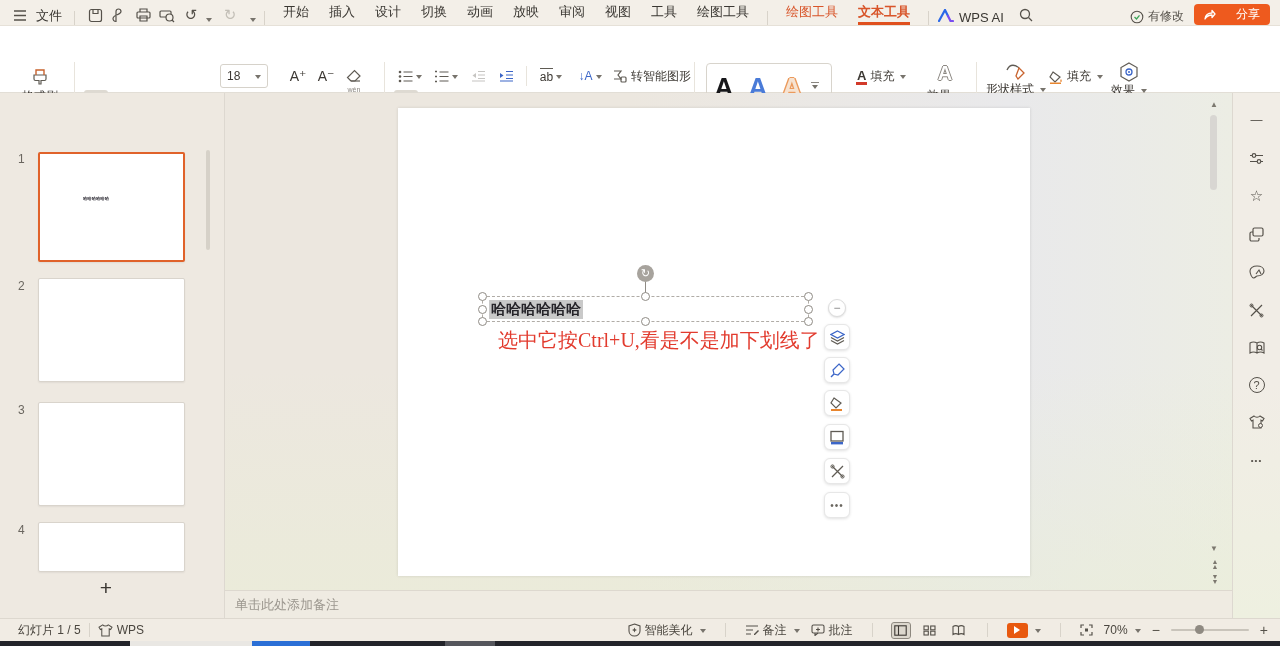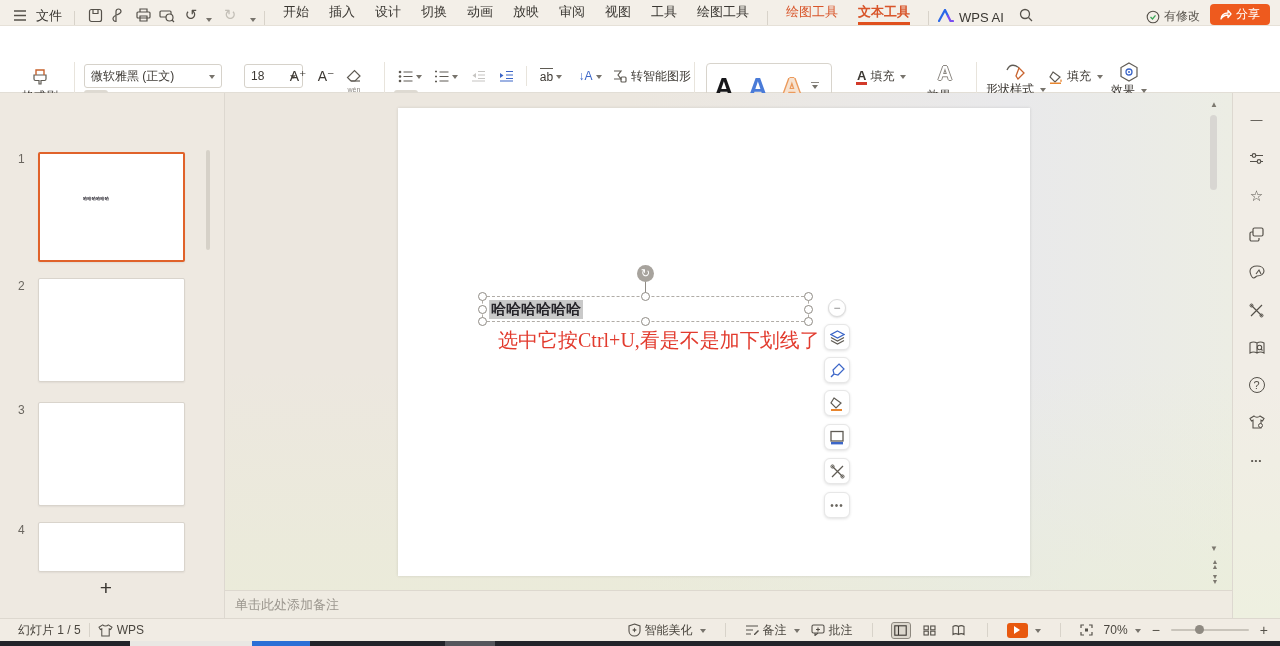--- a/index.html
+++ b/index.html
@@ -10,21 +10,21 @@
   
   .titlebar{left:0;top:0;width:1280px;height:26px;background:#f3efe8;border-bottom:1px solid #e6e1d8;display:flex;align-items:flex-end;font-size:13px;color:#3a3732;}
   .vsep{width:1px;height:14px;background:#d8d3ca;margin:0 8px;}
   .tb-item{padding:0 4px;cursor:default;white-space:nowrap;}
   .qicon{width:24px;height:20px;display:flex;align-items:center;justify-content:center;color:#55514a;}
   .menu-tab{padding:3px 10px;height:26px;display:flex;align-items:center;position:relative;}
   .menu-tab.ctx{color:#d8552a;}
   .menu-tab.active{color:#d8552a;font-weight:bold;}
   .menu-tab.active::after{content:"";position:absolute;left:10px;right:10px;bottom:0;height:3px;background:#e0501e;}
   .chev{width:0;height:0;border:3px solid transparent;border-top:4px solid #77736c;margin-left:3px;margin-top:4px;}
-  .share-btn{margin-left:10px;margin-right:10px;background:#ee5a1e;color:#fff;height:21px;border-radius:4px;display:flex;align-items:center;padding:0 10px;font-size:12px;gap:4px;}
+  .share-btn{margin-left:10px;margin-right:10px;background:#ee5a1e;color:#fff;height:21px;border-radius:4px;display:flex;align-items:center;padding:0 10px;font-size:12px;gap:20px;}
   .modified{display:flex;align-items:center;gap:4px;color:#55514a;font-size:12px;}
 
   
   .toolbar{left:0;top:26px;width:1280px;height:67px;background:#fff;border-bottom:1px solid #e2ded6;}
   .tsep{position:absolute;top:36px;width:1px;height:46px;background:#e8e4dc;}
   .tool-btn{position:absolute;height:24px;min-width:24px;display:flex;align-items:center;justify-content:center;border-radius:3px;color:#3c3833;font-size:14px;}
   .tool-btn.small{font-size:12px;}
   .tool-btn.active{background:#dedad2;}
   .tool-btn.disabled{opacity:.35;}
   .combo{position:absolute;top:38px;height:24px;border:1px solid #d6d2ca;border-radius:3px;background:#fff;display:flex;align-items:center;justify-content:space-between;padding:0 6px;font-size:12px;color:#3c3833;}
@@ -178,25 +178,21 @@
   <div class="abs toolbar">
     <div class="fmt-painter">
       <svg width="18" height="18" viewBox="0 0 18 18">
           <path d="M3 8h12v4c0 1-.5 1.5-1.5 1.5H10V17H8v-3.5H4.5C3.5 13.5 3 13 3 12V8z" stroke="#5f5b54" fill="none" stroke-width="1.2"></path>
           <path d="M5 8V3h8v5" stroke="#c8632e" fill="none" stroke-width="1.4"></path>
         </svg>
       <span>格式刷</span>
     </div>
     <div class="tsep" style="left:74px"></div>
 
-    <div class="combo" style="left:84px;width:138px">
-      <span>微软雅黑 (正文)</span>
-        <span class="chev"></span>
-    </div>
-    <div class="combo" style="left:244px;width:59px">
+    <div class="combo" style="left:220px;width:48px">
       <span>18</span>
         <span class="chev"></span>
     </div>
     <div class="tool-btn" style="left:286px;top:38px">A⁺</div>
     <div class="tool-btn" style="left:314px;top:38px">A⁻</div>
     <div class="tool-btn" style="left:342px;top:38px">
       <svg width="16" height="14" viewBox="0 0 16 14">
           <path d="M5 12L1.5 8.5 8.5 1.5 14 7l-5 5H5z" stroke="#5f5b54" fill="none" stroke-width="1.2"></path>
           <path d="M5 12h9" stroke="#5f5b54" stroke-width="1.2"></path>
         </svg>

